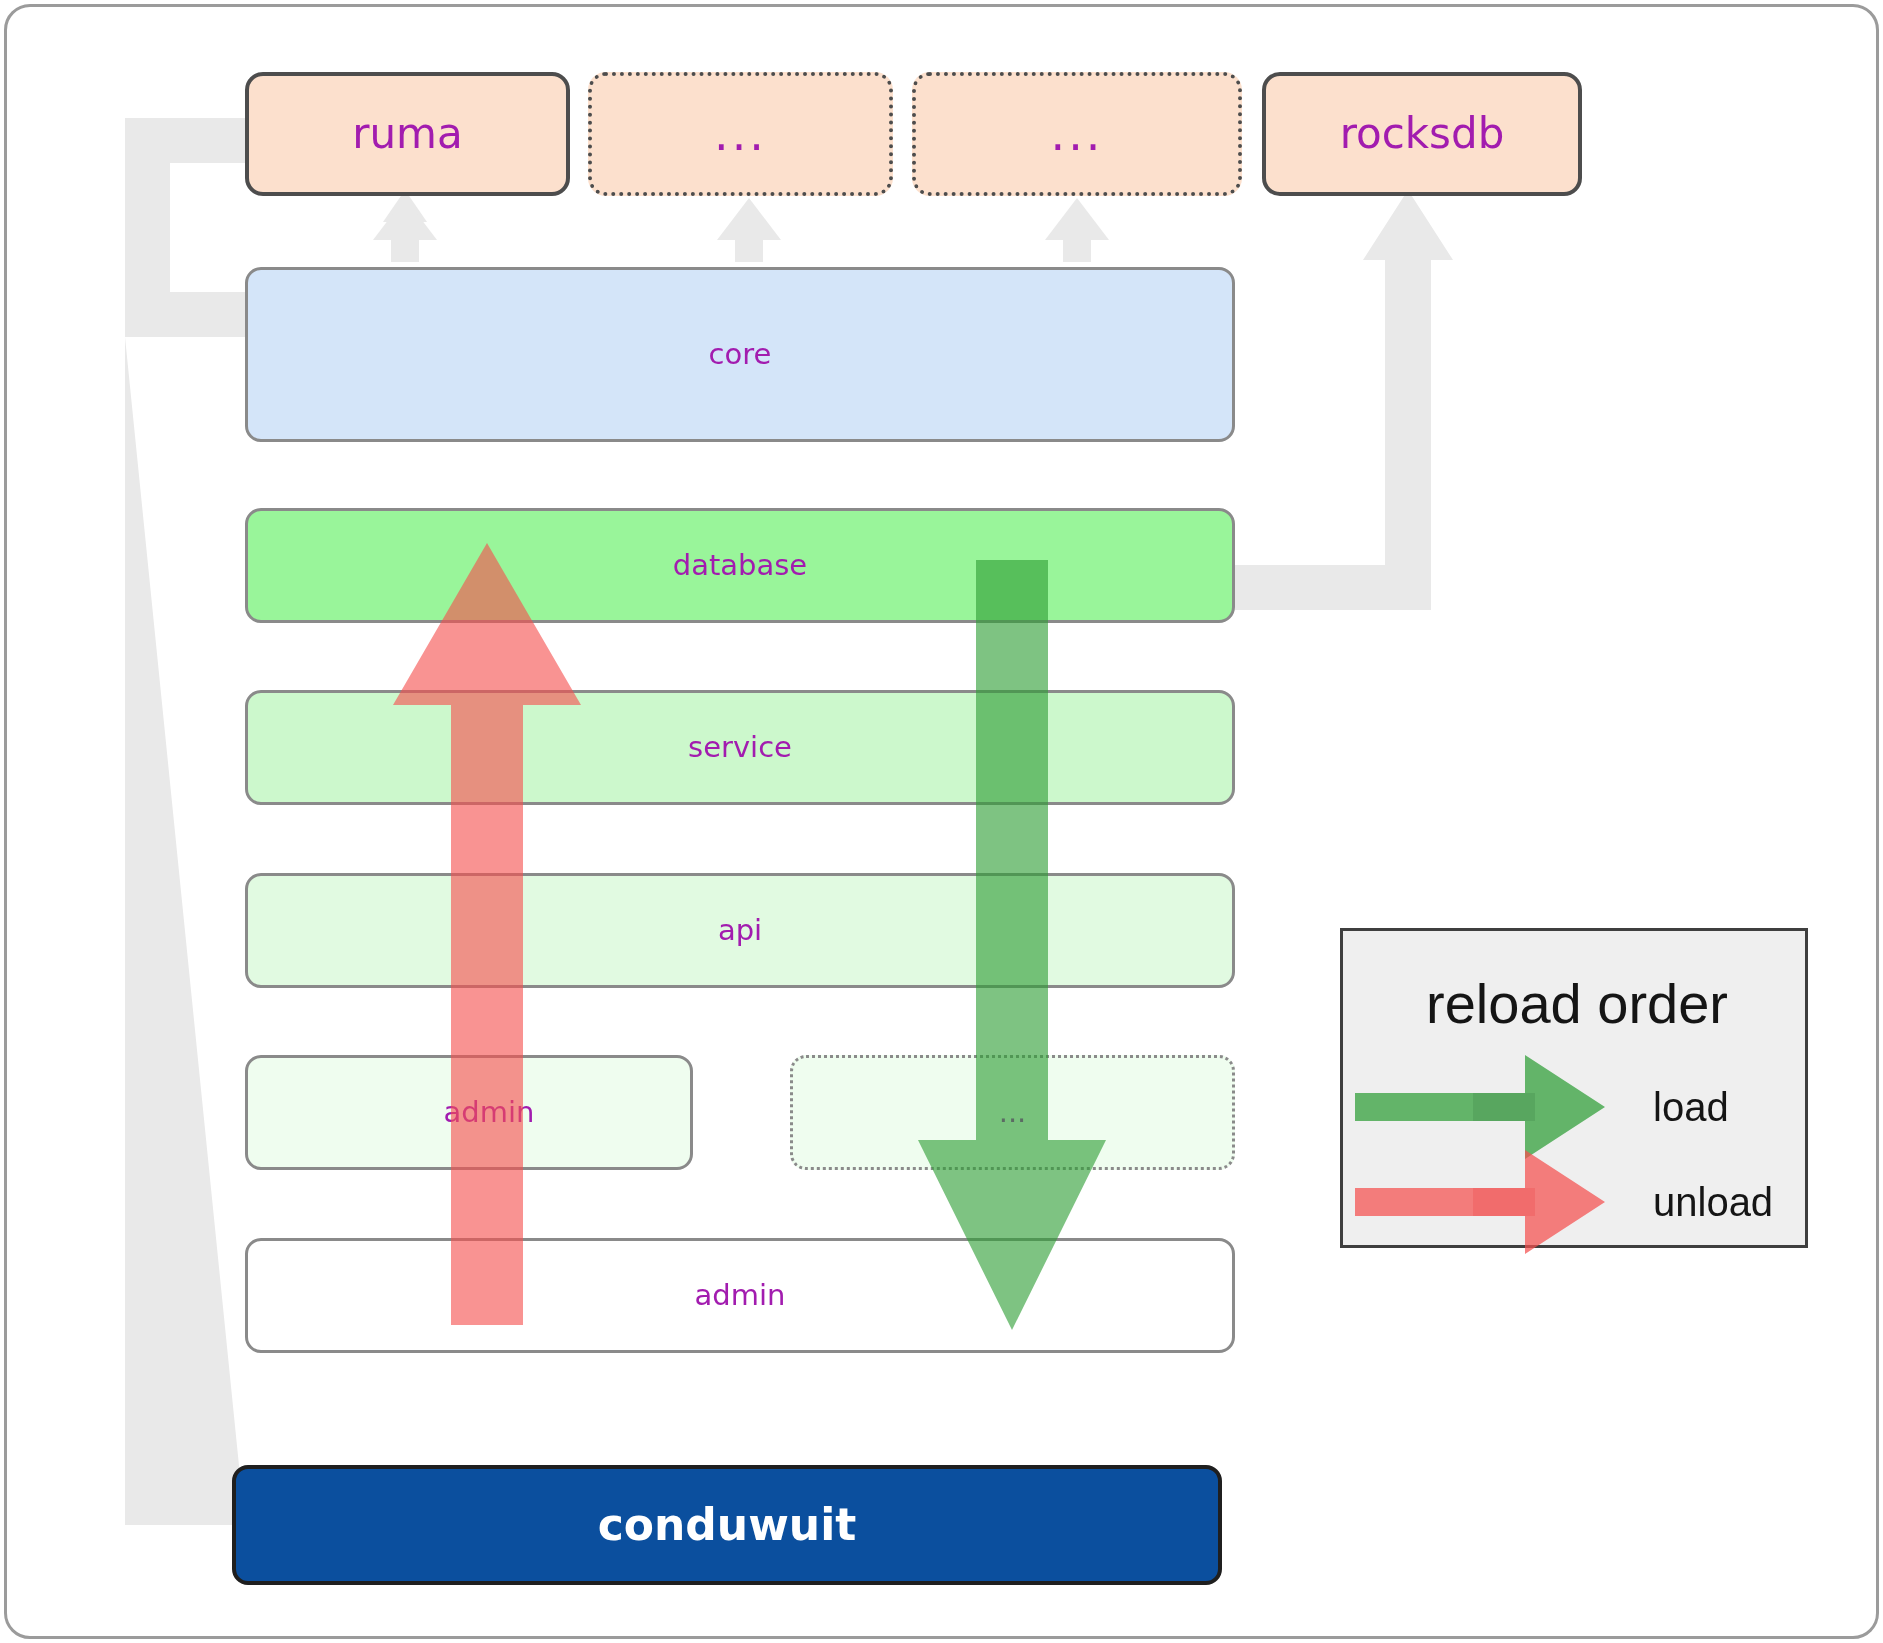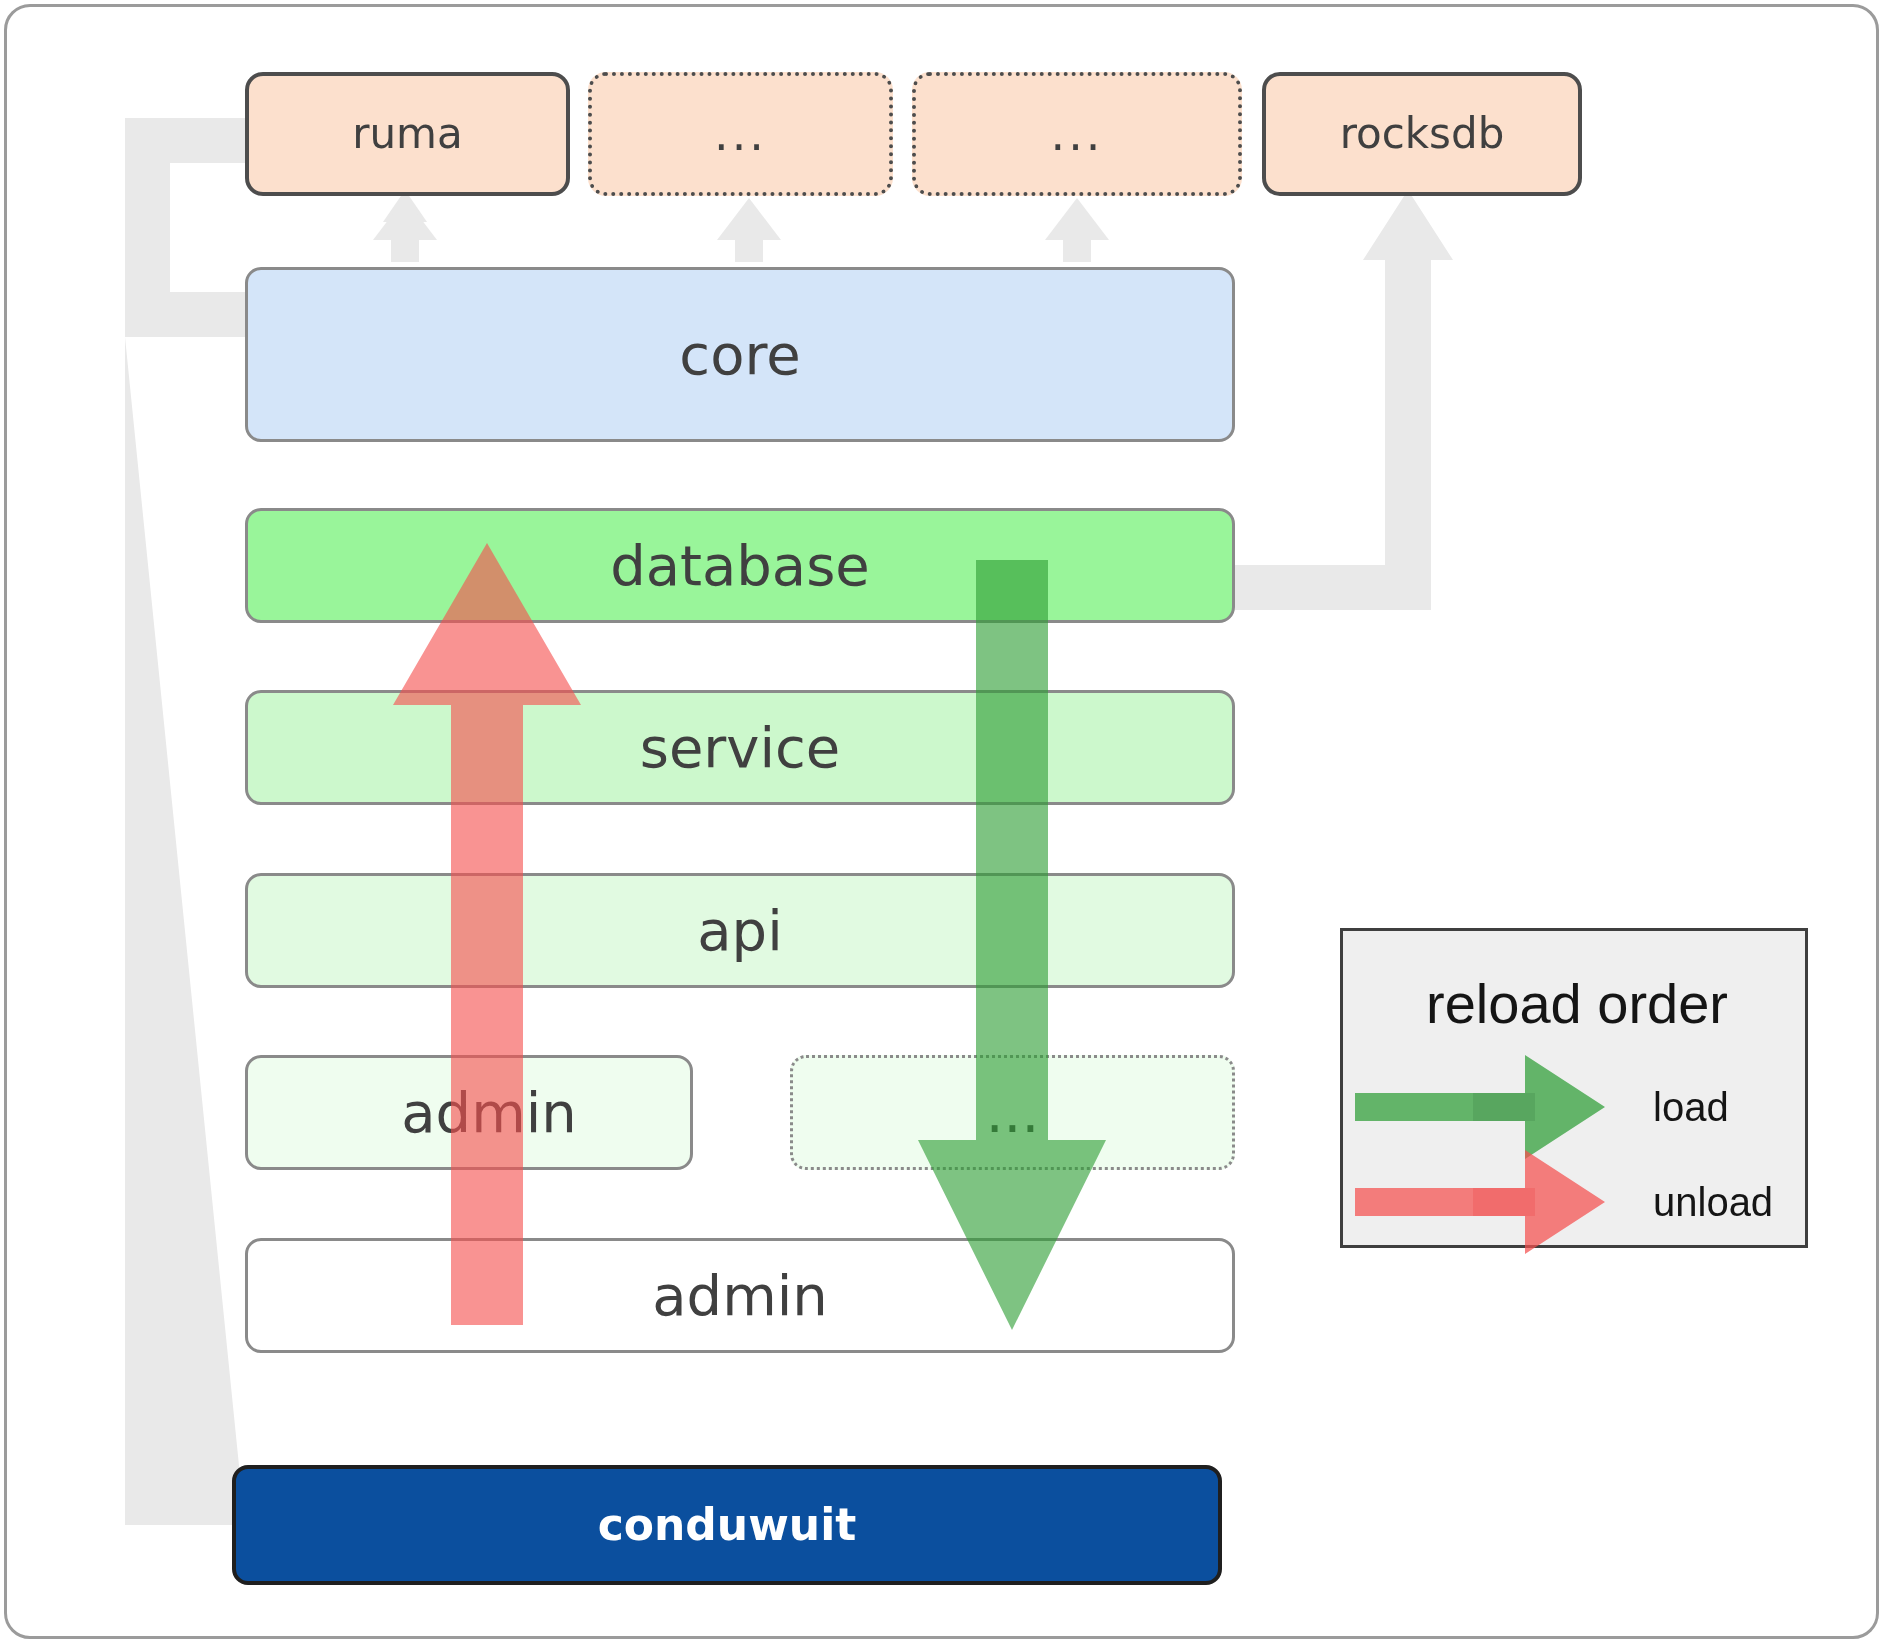--- a/index.html
+++ b/index.html
@@ -19,40 +19,40 @@
     box-sizing:border-box;
     background:#ffffff;
   }
   svg.layer{position:absolute;left:0;top:0;width:1883px;height:1643px;overflow:visible;}
   .box{
     position:absolute;
     box-sizing:border-box;
     display:flex;align-items:center;justify-content:center;
     border-radius:14px;
     font-family:"DejaVu Sans",sans-serif;
-    color:#404040;
+    color:#a21caf;
   }
   .box span{display:block;line-height:1;}
 
   
   .dep{
     height:124px;top:72px;
     background:#fce0cd;
     border:4px solid #4d4d4d;
     border-radius:18px;
     font-size:42px;
   }
   .dep.dotted{border:4px dotted #4d4d4d;}
   .dep .dots{font-size:46px;letter-spacing:3px;}
 
   
   .layerbox{
     border:3px solid #8a8a8a;
     border-radius:16px;
-    font-size:56px;
+    font-size:29px;
   }
   #box-core{left:245px;top:267px;width:990px;height:175px;background:#d4e5f9;}
   #box-database{left:245px;top:508px;width:990px;height:115px;background:#99f59a;align-items:center;}
   #box-service{left:245px;top:690px;width:990px;height:115px;background:#ccf8cc;}
   #box-api{left:245px;top:873px;width:990px;height:115px;background:#e1fae1;}
   #box-admin{left:245px;top:1055px;width:448px;height:115px;background:#effdef;padding-left:40px;}
   #box-dots-bottom{left:790px;top:1055px;width:445px;height:115px;background:#effdef;border:3px dotted #8a8a8a;}
   #box-router{left:245px;top:1238px;width:990px;height:115px;background:#ffffff;}
 
   #box-conduwuit{

